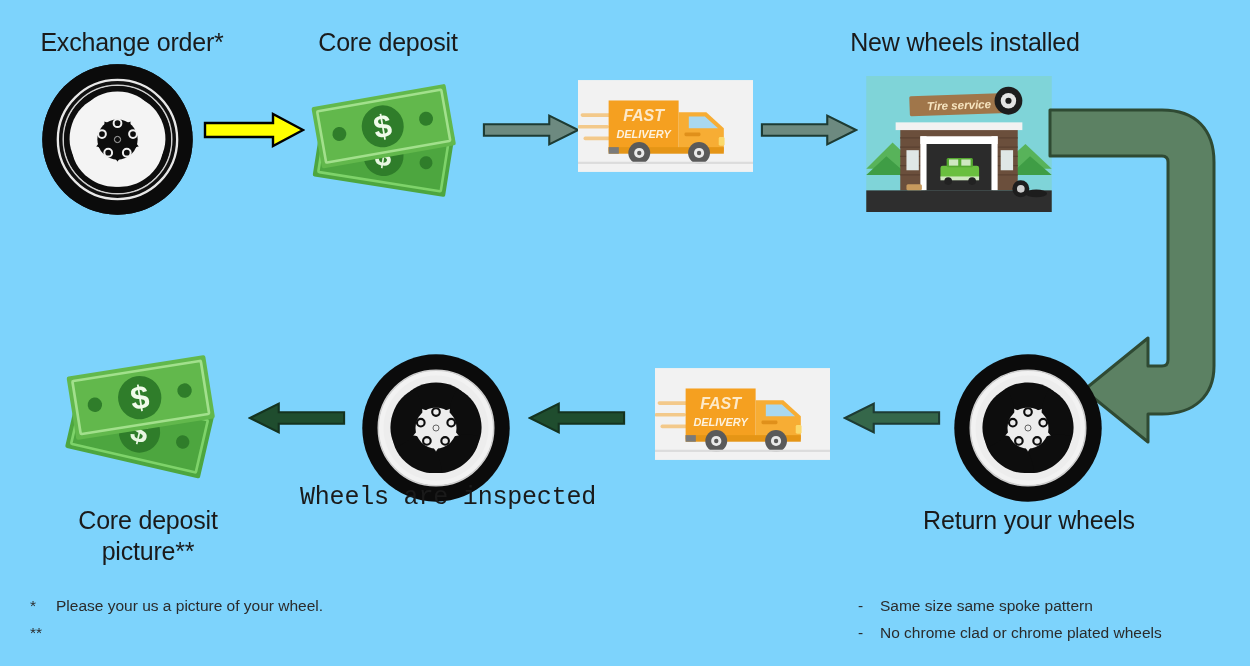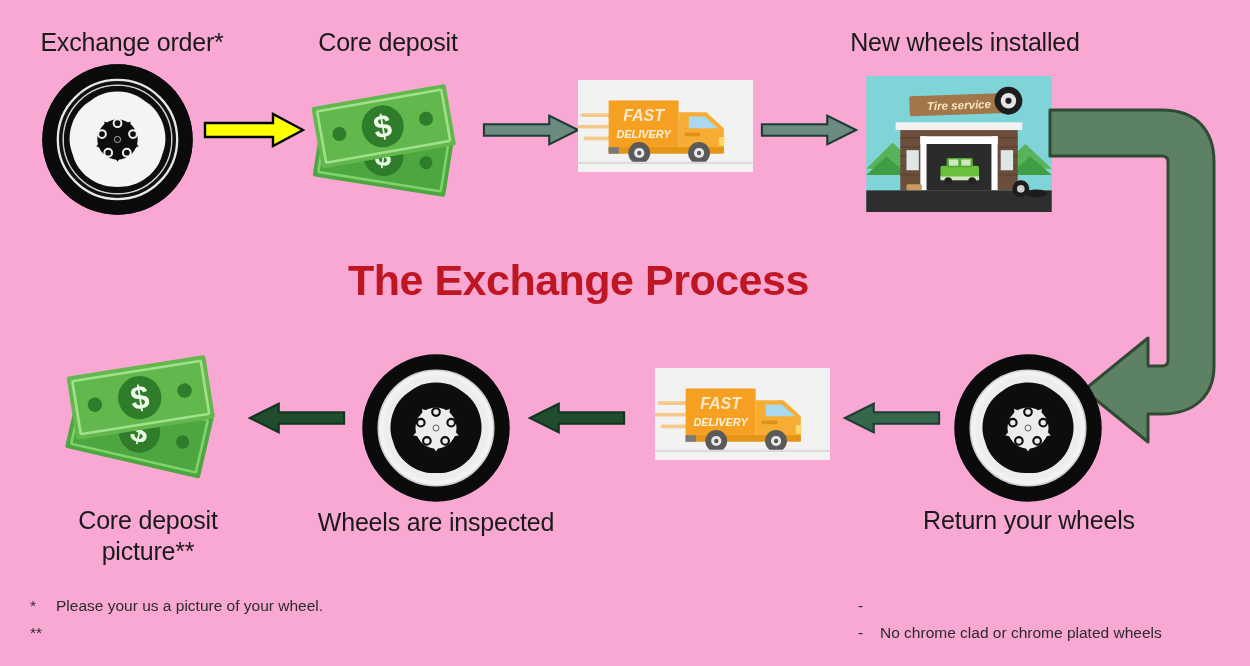--- a/index.html
+++ b/index.html
@@ -4,21 +4,21 @@
 <style>
   html, body {
     margin: 0;
     padding: 0;
     background: #ffffff;
   }
   #canvas {
     position: relative;
     width: 1250px;
     height: 666px;
-    background: #f9a8d4;
+    background: #7dd3fc;
     overflow: hidden;
     font-family: "Liberation Sans", sans-serif;
   }
   .abs { position: absolute; }
 
   
   .step-label {
     color: #1a1a1a;
     font-size: 25px;
     font-weight: 400;
@@ -262,21 +262,20 @@
                L104 262
                L118 262
                C122 262 124 260 124 256
                L124 58
                C124 54 122 52 118 52
                L6 52
                Z" fill="#5c8163" stroke="#2f4a33" stroke-width="3" stroke-linejoin="round"></path>
     </svg>
   </div>
 
-  <div class="abs title" style="left:348px; top:256px;">The Exchange Process</div>
 
   <div class="abs" style="left:58px; top:350px;">
     <svg class="money" width="180" height="130" viewBox="0 0 172 126" aria-hidden="true">
       <g transform="rotate(13 86 66)">
         <rect x="14" y="50" width="134" height="62" rx="2" fill="#4da63f"></rect>
         <rect x="19" y="55" width="124" height="52" rx="1" fill="none" stroke="#7ed36a" stroke-width="2.6"></rect>
         <circle cx="81" cy="81" r="20" fill="#2f7d2a"></circle>
         <text x="81" y="91" font-family="Liberation Sans, sans-serif" font-size="30" font-weight="700" fill="#e8f7e2" text-anchor="middle">$</text>
         <circle cx="38" cy="81" r="6.5" fill="#2f7d2a"></circle>
         <circle cx="124" cy="81" r="6.5" fill="#2f7d2a"></circle>
@@ -405,37 +404,38 @@
       </g>
       <circle cx="100" cy="100" r="4" fill="#ededed" stroke="#555" stroke-width="1.2"></circle>
     </svg>
   </div>
 
   <div class="abs step-label wrap" style="left:20px; top:505px; width:256px;">
     <div>Core deposit</div>
     <div>picture**</div>
   </div>
 
-  <div class="abs step-label" style="left:300px; top:507px; width:272px;">Wheels are inspected</div>
+  <div class="abs step-label" style="left:300px; top:483px; width:272px;font-family:Liberation Mono, monospace;">Wheels are inspected</div>
 
   <div class="abs step-label" style="left:898px; top:505px; width:262px;">Return your wheels</div>
 
   <div class="abs footnote-block" style="left:30px; top:593px;">
     <div class="footnote-row">
       <span class="fn-mark">*</span>
       <span class="fn-text">Please your us a picture of your wheel.</span>
     </div>
     <div class="footnote-row">
       <span class="fn-mark">**</span>
     </div>
   </div>
 
   <div class="abs footnote-block" style="left:858px; top:593px;">
     <div class="footnote-row">
       <span class="fn-mark dash">-</span>
+      <span class="fn-text">Same size same spoke pattern</span>
     </div>
     <div class="footnote-row">
       <span class="fn-mark dash">-</span>
       <span class="fn-text">No chrome clad or chrome plated wheels</span>
     </div>
   </div>
 
 </div>
 
 </body></html>

